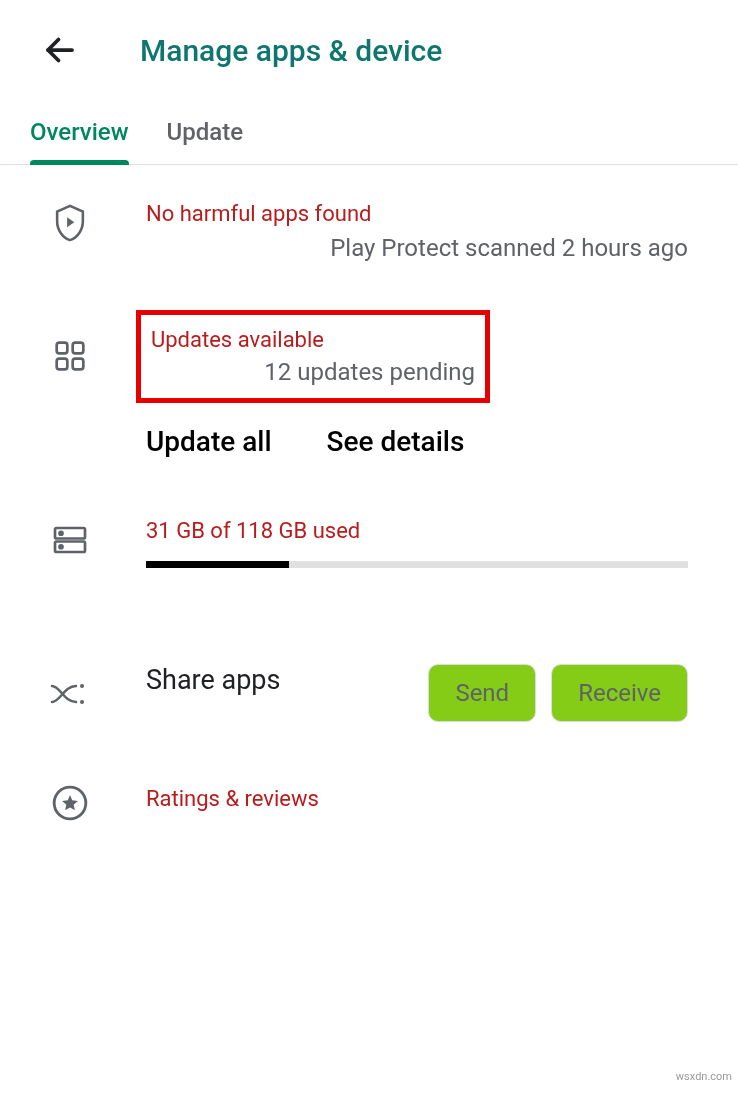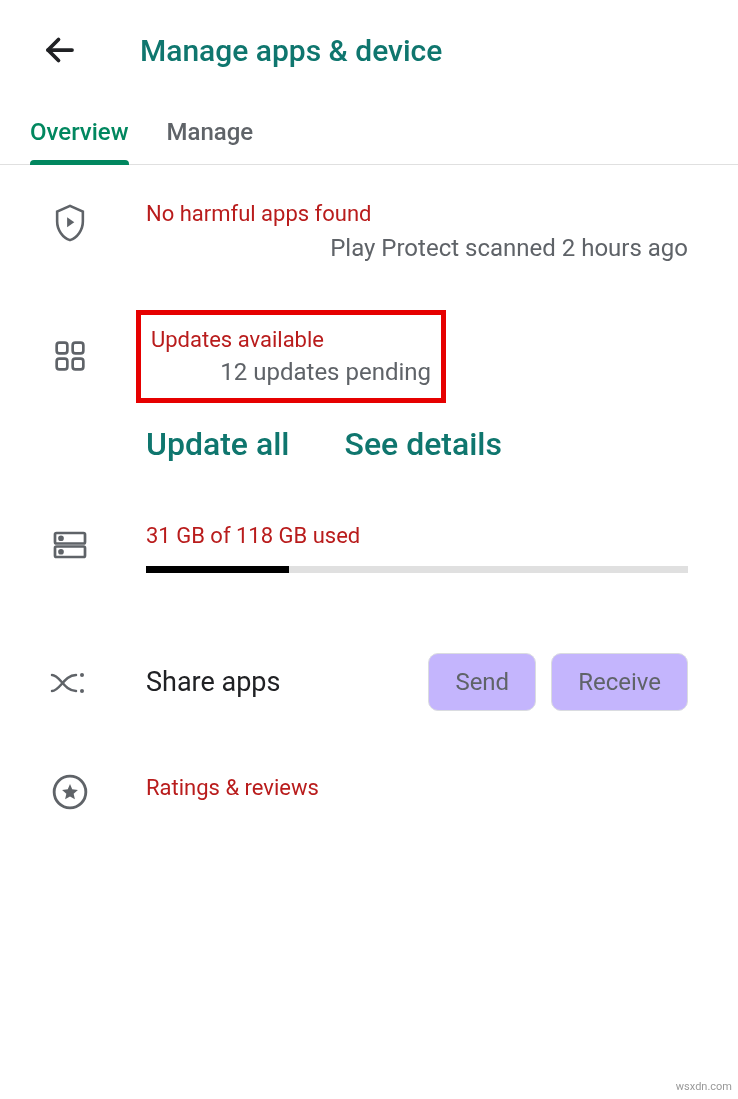--- a/index.html
+++ b/index.html
@@ -90,82 +90,82 @@
     .section-subtitle {
       font-size: 24px;
       color: #5f6368;
       text-align: right;
     }
     .updates-highlight {
       border: 5px solid #e60000;
       padding: 12px 10px;
       margin-left: -10px;
       margin-top: -12px;
-      width: 310px;
+      width: 354px;
     }
     .updates-highlight .section-title {
       margin-bottom: 6px;
     }
     .action-buttons {
       display: flex;
       gap: 55px;
       margin-top: 22px;
     }
     .action-link {
-      font-size: 32px;
+      font-size: 28px;
       font-weight: 500;
-      color: #0f766e;
+      color: #000000;
       cursor: pointer;
     }
     .storage-section {
       padding-top: 60px;
     }
     .progress-bar {
       height: 7px;
       background: #e0e0e0;
       margin-top: 18px;
       position: relative;
     }
     .progress-fill {
       height: 100%;
       background: #000000;
     }
     .share-section {
       display: flex;
-      align-items: center;
       padding-top: 80px;
+      margin-top: 16px;
     }
     .share-title {
       font-size: 27px;
       font-weight: 400;
       color: #202124;
       flex: 1;
     }
     .pill-buttons {
       display: flex;
       gap: 15px;
     }
     .pill-button {
       border: 1.5px solid #dadce0;
       border-radius: 10px;
       padding: 14px 26px;
       font-size: 24px;
       color: #5f6368;
-      background: #c4b5fd;
+      background: #84cc16;
       cursor: pointer;
     }
     .ratings-section {
       padding-top: 60px;
       display: flex;
       align-items: center;
       text-align: right;
     }
     .watermark {
       position: absolute;
-      bottom: 6px;
+      bottom: 16px;
       right: 6px;
       font-size: 11px;
       color: #999;
     }
     svg {
       display: block;
     }
   </style>
 </head>
 <body>
@@ -175,21 +175,21 @@
     <svg width="36" height="36" viewBox="0 0 24 24" fill="none" stroke="#202124" stroke-width="2.5" stroke-linecap="round" stroke-linejoin="round">
       <line x1="20" y1="12" x2="4" y2="12"></line>
       <polyline points="11 5 4 12 11 19"></polyline>
     </svg>
   </div>
   <h1 class="page-title">Manage apps &amp; device</h1>
 </div>
 
 <div class="tabs">
   <div class="tab active">Overview</div>
-  <div class="tab inactive">Manage</div>
+  <div class="tab inactive">Update</div>
 </div>
 
 <div class="content">
 
   <div class="section">
     <div class="section-icon">
       <svg width="36" height="40" viewBox="0 0 24 28" fill="none" stroke="#5f6368" stroke-width="1.8">
         <path d="M12 2 L3 6 L3 13 C3 19 7 24.5 12 26 C17 24.5 21 19 21 13 L21 6 Z"></path>
         <path d="M10 10 L15 13.5 L10 17 Z" fill="#5f6368" stroke="none"></path>
       </svg>

